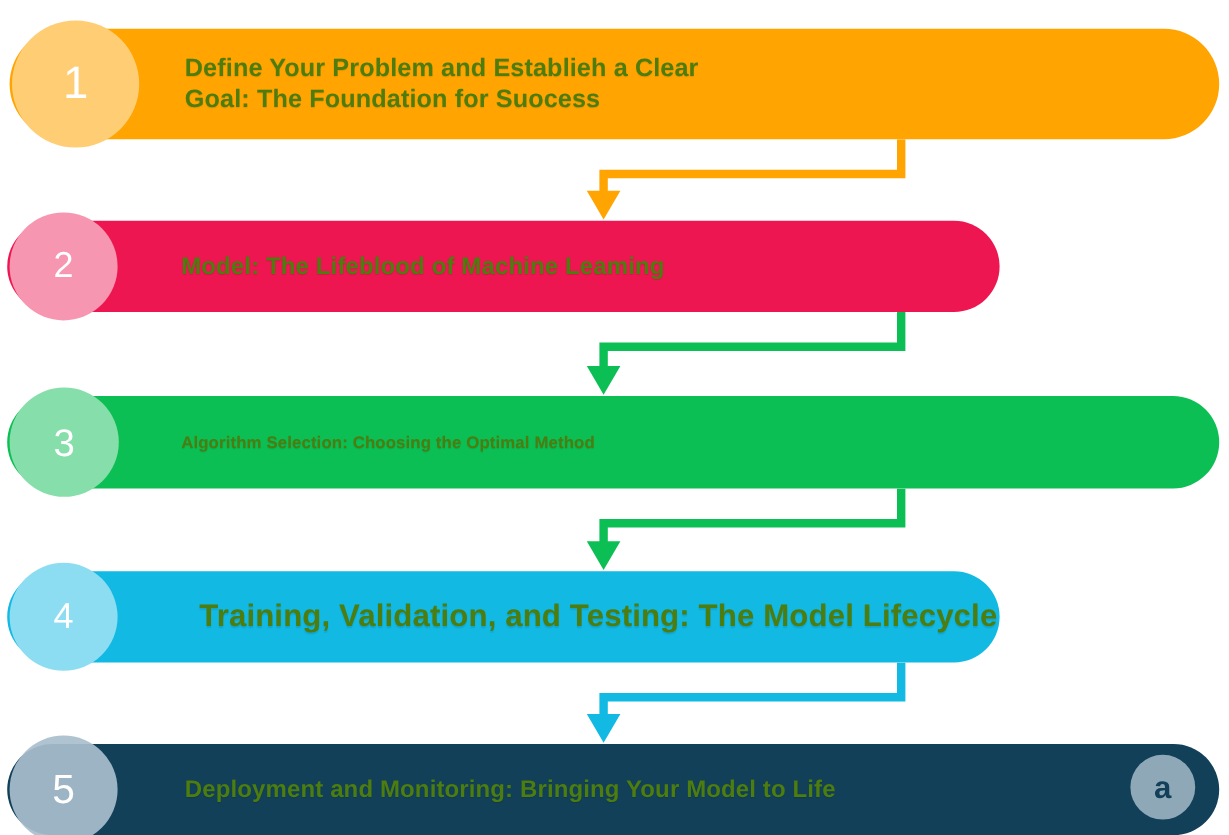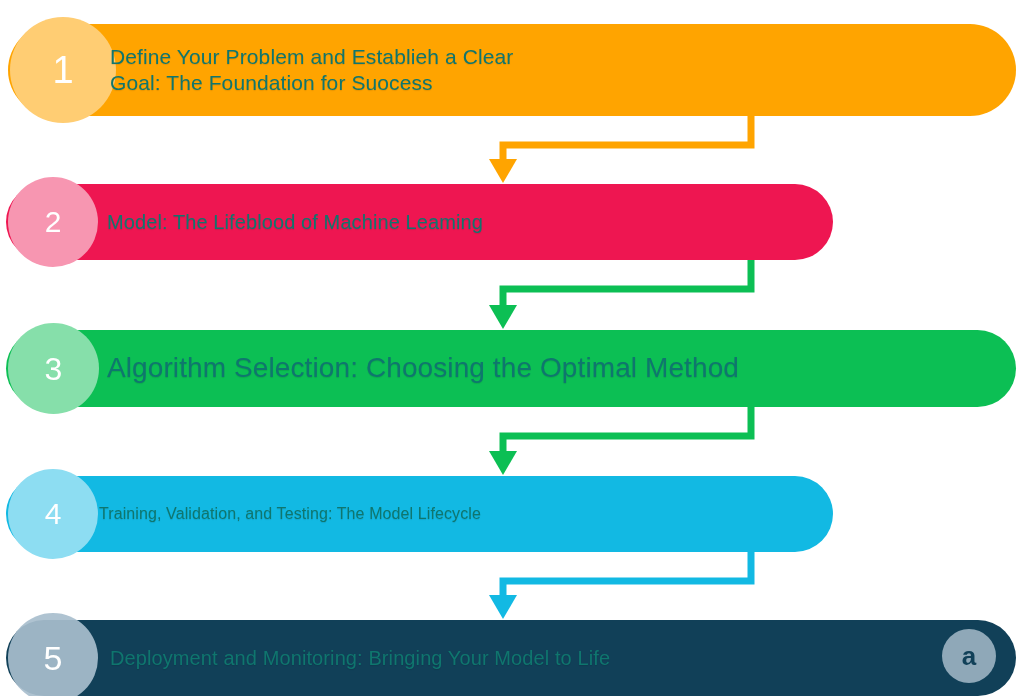--- a/index.html
+++ b/index.html
@@ -39,27 +39,28 @@
   }
 
   .badge-num {
     color: #ffffff;
     font-weight: 400;
     line-height: 1;
     font-family: "Liberation Sans", sans-serif;
   }
 
   .step-label {
-    color: #0f766e;
-    font-weight: normal;
+    color: #4d7c0f;
+    font-weight: bold;
     line-height: 1.22;
     white-space: pre-line;
     position: absolute;
     letter-spacing: 0.1px;
     text-shadow: 0 1px 1px rgba(0,0,0,0.10);
+    margin-left: 44px;
   }
 
   
   .connector {
     position: absolute;
     pointer-events: none;
   }
 
   
   .edge-badge {
@@ -103,26 +104,26 @@
 Goal: The Foundation for Suocess</div>
     <div class="step" style="left: 6px; top: 184px; width: 827px; height: 76px; background: rgb(238, 22, 81);"></div>
     <div class="badge" style="width: 90px; height: 90px; left: 8px; top: 177px; background: rgb(247, 150, 177);">
       <span class="badge-num" style="font-size: 30px;">2</span>
     </div>
     <div class="step-label" style="font-size: 20px; left: 107px; top: 184px; height: 76px; display: flex; align-items: center;">Model: The Lifeblood of Machine Leaming</div>
     <div class="step" style="left: 6px; top: 330px; width: 1010px; height: 77px; background: rgb(12, 191, 84);"></div>
     <div class="badge" style="width: 91px; height: 91px; left: 8px; top: 323px; background: rgb(134, 223, 170);">
       <span class="badge-num" style="font-size: 32px;">3</span>
     </div>
-    <div class="step-label" style="font-size: 28px; left: 107px; top: 330px; height: 77px; display: flex; align-items: center;">Algorithm Selection: Choosing the Optimal Method</div>
+    <div class="step-label" style="font-size: 14px; left: 107px; top: 330px; height: 77px; display: flex; align-items: center;">Algorithm Selection: Choosing the Optimal Method</div>
     <div class="step" style="left: 6px; top: 476px; width: 827px; height: 76px; background: rgb(18, 185, 227);"></div>
     <div class="badge" style="width: 90px; height: 90px; left: 8px; top: 469px; background: rgb(141, 221, 242);">
       <span class="badge-num" style="font-size: 30px;">4</span>
     </div>
-    <div class="step-label" style="font-size: 16px; left: 99px; top: 476px; height: 76px; display: flex; align-items: center;">Training, Validation, and Testing: The Model Lifecycle</div>
+    <div class="step-label" style="font-size: 26px; left: 122px; top: 476px; height: 76px; display: flex; align-items: center;">Training, Validation, and Testing: The Model Lifecycle</div>
     <div class="step" style="left: 6px; top: 620px; width: 1010px; height: 76px; background: rgb(17, 64, 88);"></div>
     <div class="badge" style="width: 90px; height: 90px; left: 8px; top: 613px; background: rgba(168, 190, 205, 0.92);">
       <span class="badge-num" style="font-size: 34px;">5</span>
     </div>
     <div class="step-label" style="font-size: 20px; left: 110px; top: 620px; height: 76px; display: flex; align-items: center;">Deployment and Monitoring: Bringing Your Model to Life</div>
     <div class="edge-badge" style="width: 54px; height: 54px; left: 942px; top: 629px; background: rgb(143, 168, 184);">
       <span style="font-size: 26px; color: rgb(17, 64, 88);">a</span>
     </div>
   </div>
 

